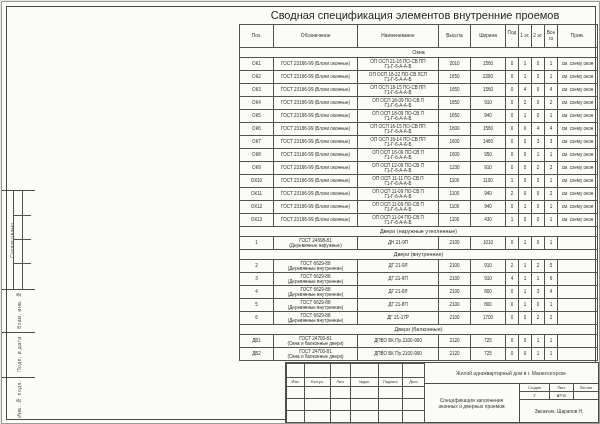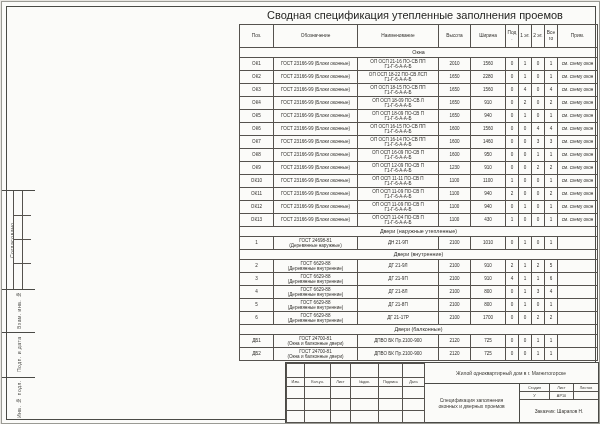--- a/index.html
+++ b/index.html
@@ -91,21 +91,21 @@
   <div class="margin-box" style="top:286px; height:44px;">
     <span class="vlabel">Взам. инв. №</span>
   </div>
   <div class="margin-box" style="top:330px; height:45px;">
     <span class="vlabel">Подп. и дата</span>
   </div>
   <div class="margin-box" style="top:375px; height:45px; border-bottom:none;">
     <span class="vlabel">Инв. № подл.</span>
   </div>
 
-  <div class="page-title">Сводная спецификация утепленные заполнения проемов</div>
+  <div class="page-title">Сводная спецификация элементов внутренние проемов</div>
 
   <table class="spec">
     <colgroup>
       <col style="width:34px">
         <col style="width:84px">
         <col style="width:81px">
       <col style="width:32px">
         <col style="width:35px">
         <col style="width:13px">
       <col style="width:13px">

